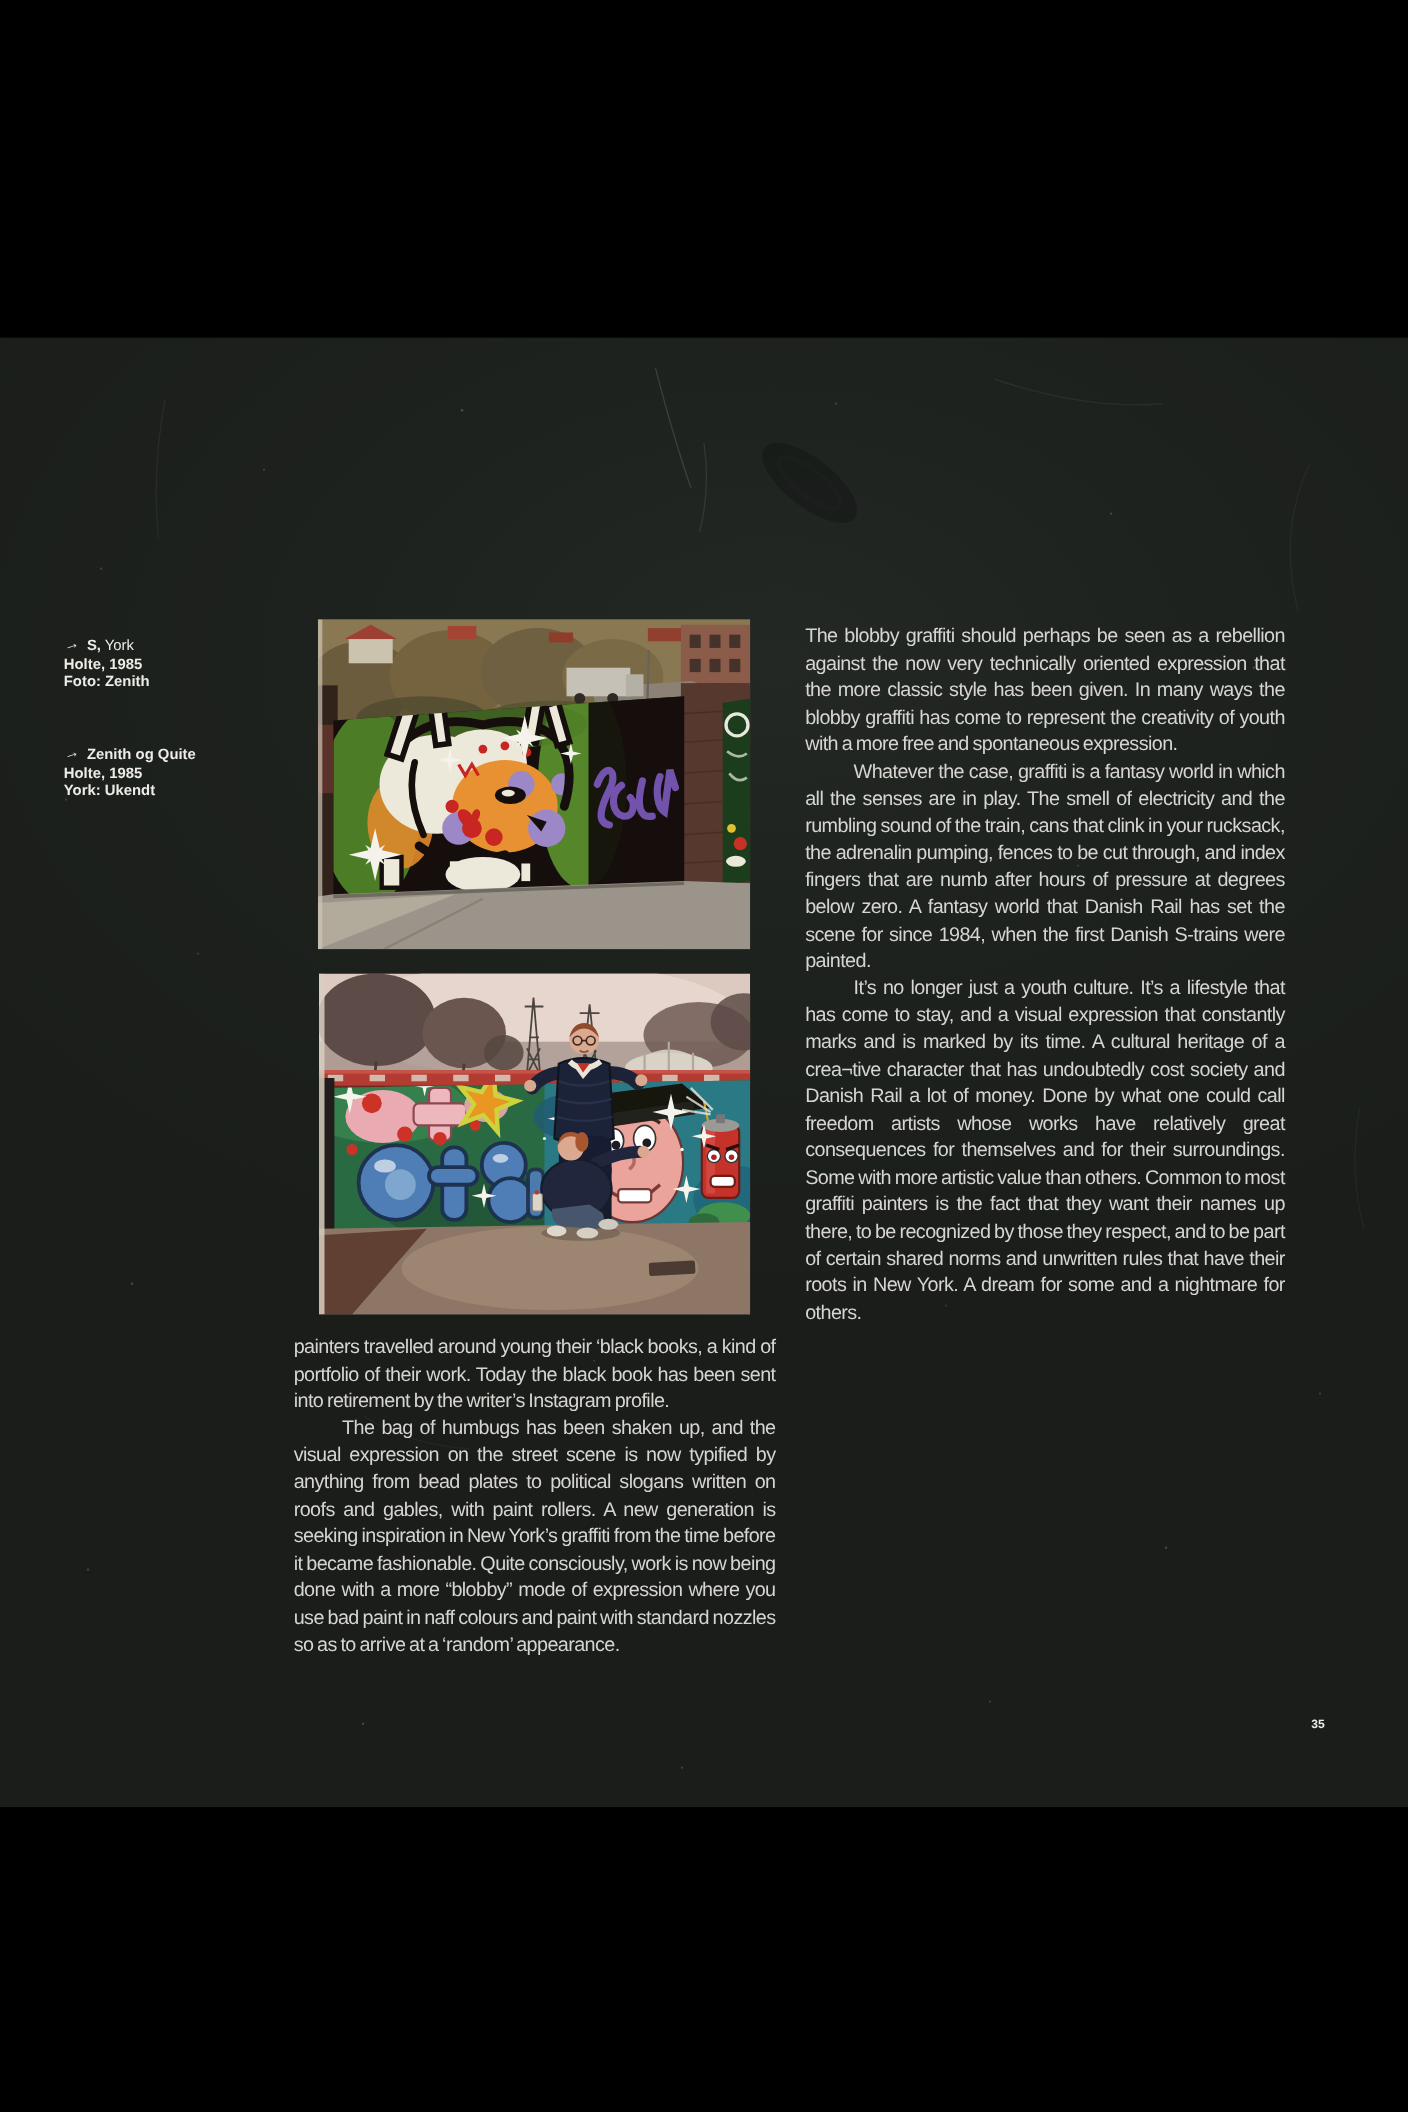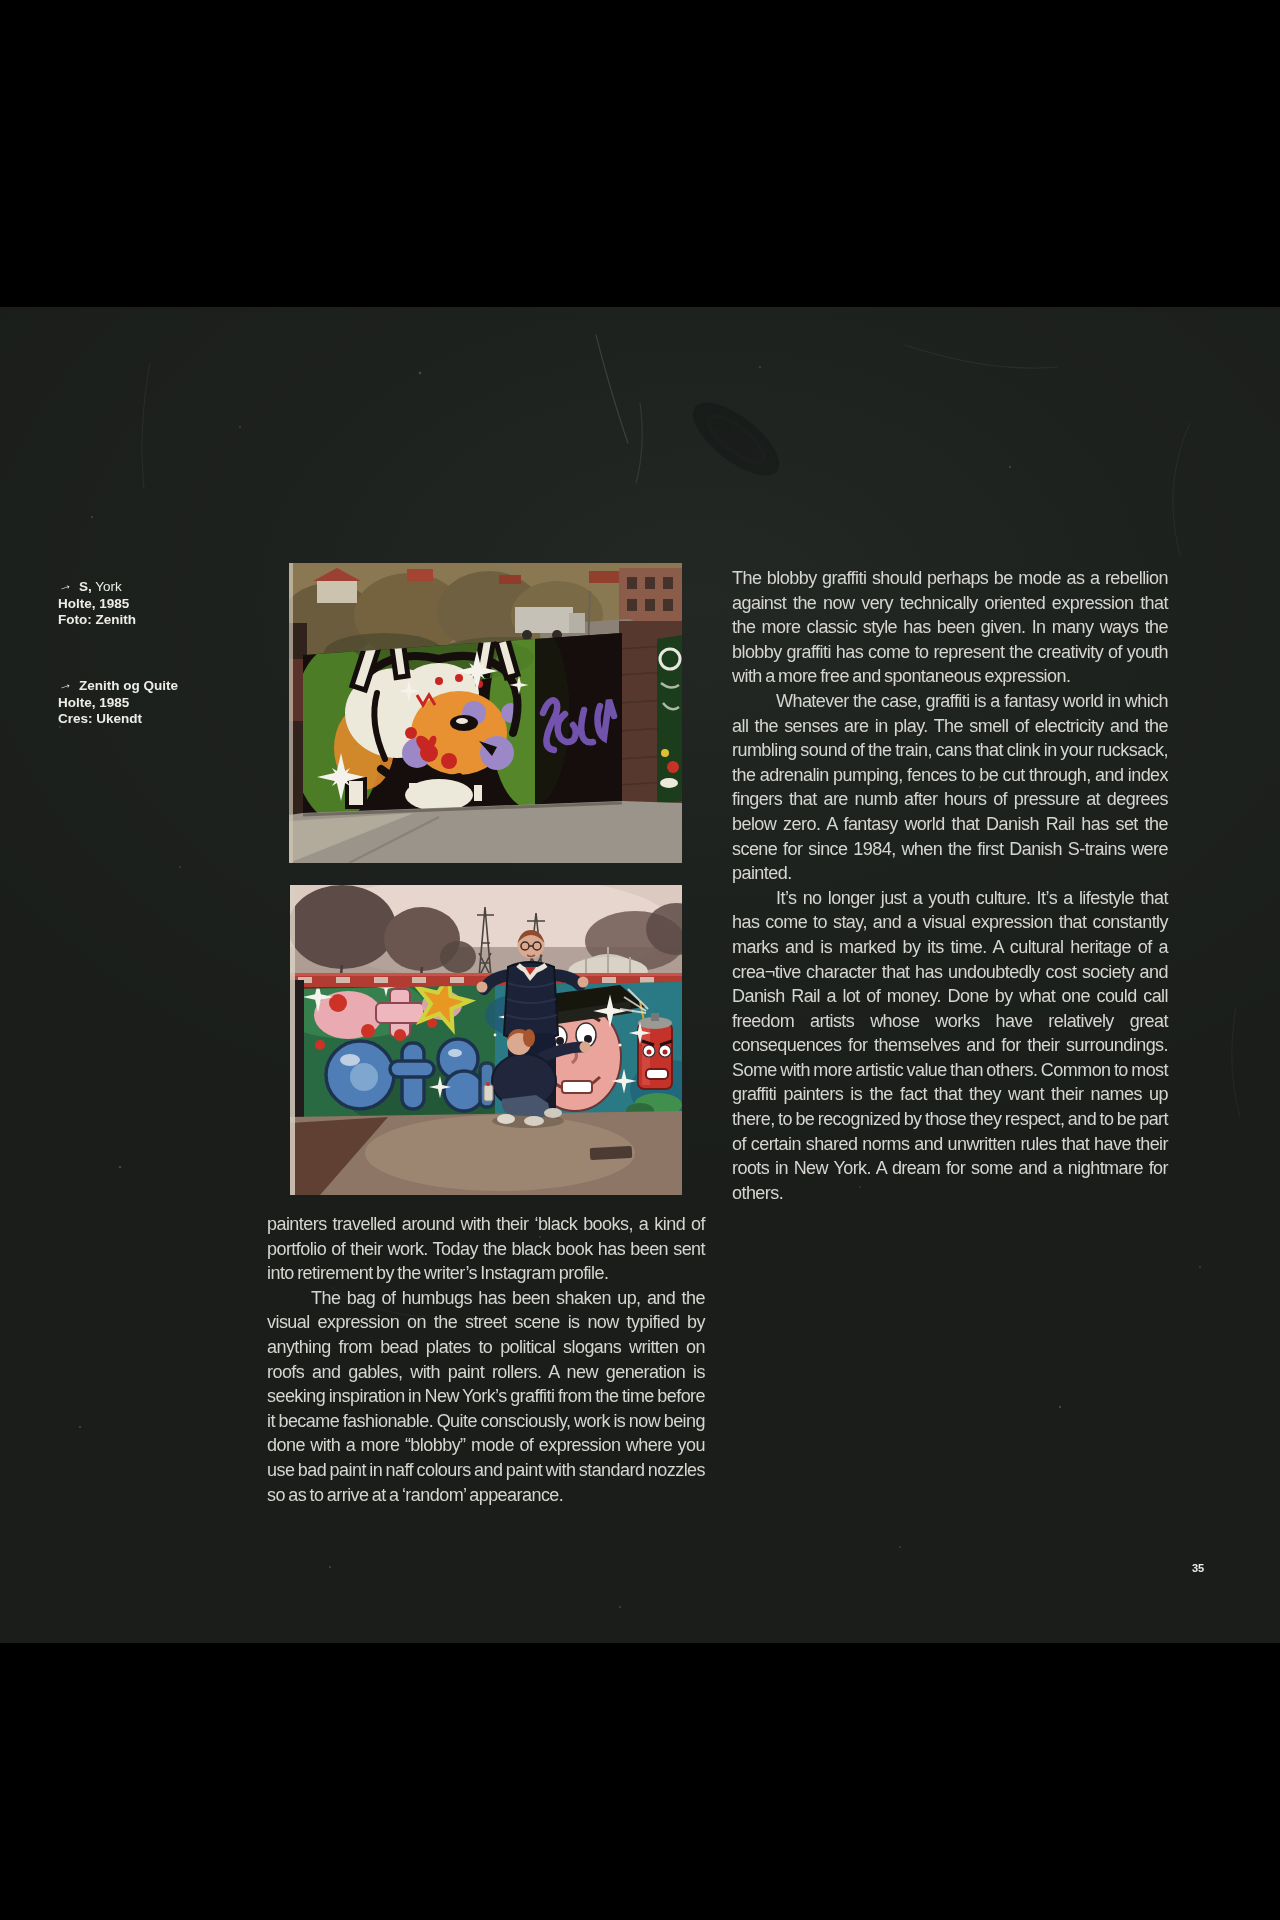--- a/index.html
+++ b/index.html
@@ -72,21 +72,21 @@
 
   <div class="caption" id="caption-1">
     <div><span class="arrow">→</span><span class="ttl">S,</span><span> York</span></div>
     <div style="font-weight:bold;">Holte, 1985</div>
     <div style="font-weight:bold;">Foto: Zenith</div>
   </div>
 
   <div class="caption" id="caption-2">
     <div><span class="arrow">→</span><span class="ttl">Zenith og Quite</span><span></span></div>
     <div style="font-weight:bold;">Holte, 1985</div>
-    <div style="font-weight:bold;">Cres: Ukendt</div>
+    <div style="font-weight:bold;">York: Ukendt</div>
   </div>
 
   <svg class="photo" id="photo-1" role="img" width="393" height="300" viewBox="0 0 393 300" aria-label="Graffiti piece by S and Cres painted on dark panels, purple CRES tag at right, autumn trees and red-roofed houses behind, grey pavement in front, Holte 1985">
     <defs>
       <clipPath id="p1clip">
           <polygon points="14,92 333,70 333,240 14,252"></polygon>
         </clipPath>
       <filter id="soft1" x="-5%" y="-5%" width="110%" height="110%">
           <feGaussianBlur stdDeviation="0.7"></feGaussianBlur>
         </filter>
@@ -399,26 +399,26 @@
         <ellipse cx="244" cy="236" rx="10" ry="5" fill="#d6d0c4"></ellipse>
         <ellipse cx="263" cy="228" rx="9" ry="5" fill="#cfc9be"></ellipse>
         <rect x="194" y="200" width="9" height="16" rx="2" fill="#dcd6ca" stroke="#8a867c" stroke-width="1"></rect>
         <circle cx="198" cy="199" r="2" fill="#c23028"></circle>
       </g>
       <rect x="0" y="0" width="5" height="310" fill="#d8cfc2" opacity="0.85"></rect>
     </g>
   </svg>
 
   <div class="col" id="left-col">
-    <p>painters travelled around with their ‘black books, a kind of portfolio of their work. Today the black book has been sent into retirement by the writer’s Instagram profile.</p>
+    <p>painters travelled around young their ‘black books, a kind of portfolio of their work. Today the black book has been sent into retirement by the writer’s Instagram profile.</p>
     <p class="ind">The bag of humbugs has been shaken up, and the visual expression on the street scene is now typified by anything from bead plates to political slogans written on roofs and gables, with paint rollers. A new generation is seeking inspiration in New York’s graffiti from the time before it became fashionable. Quite consciously, work is now being done with a more “blobby” mode of expression where you use bad paint in naff colours and paint with standard nozzles so as to arrive at a ‘random’ appearance.</p>
   </div>
 
   <div class="col" id="right-col">
-    <p>The blobby graffiti should perhaps be mode as a rebellion against the now very technically oriented expression that the more classic style has been given. In many ways the blobby graffiti has come to represent the creativity of youth with a more free and spontaneous expression.</p>
+    <p>The blobby graffiti should perhaps be seen as a rebellion against the now very technically oriented expression that the more classic style has been given. In many ways the blobby graffiti has come to represent the creativity of youth with a more free and spontaneous expression.</p>
     <p class="ind">Whatever the case, graffiti is a fantasy world in which all the senses are in play. The smell of electricity and the rumbling sound of the train, cans that clink in your rucksack, the adrenalin pumping, fences to be cut through, and index fingers that are numb after hours of pressure at degrees below zero. A fantasy world that Danish Rail has set the scene for since 1984, when the first Danish S-trains were painted.</p>
     <p class="ind">It’s no longer just a youth culture. It’s a lifestyle that has come to stay, and a visual expression that constantly marks and is marked by its time. A cultural heritage of a crea¬tive character that has undoubtedly cost society and Danish Rail a lot of money. Done by what one could call freedom artists whose works have relatively great consequences for themselves and for their surroundings. Some with more artistic value than others. Common to most graffiti painters is the fact that they want their names up there, to be recognized by those they respect, and to be part of certain shared norms and unwritten rules that have their roots in New York. A dream for some and a nightmare for others.</p>
   </div>
 
   <div class="pagenum">35</div>
 </div>
 
 <div class="band bottom"></div>
 
 </body></html>

